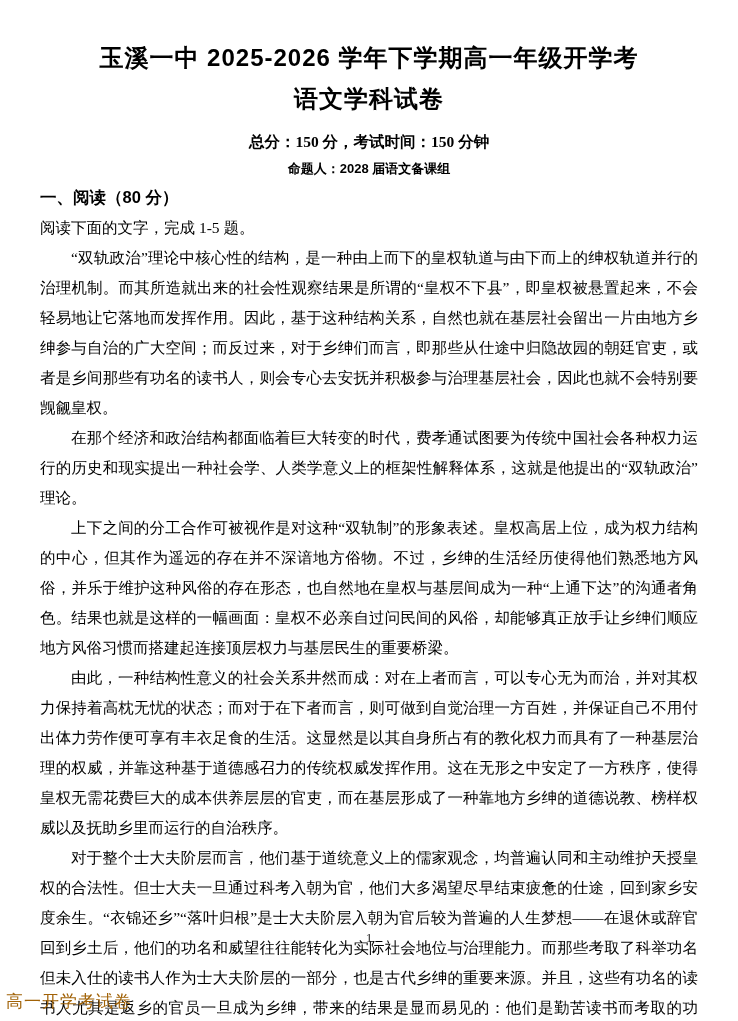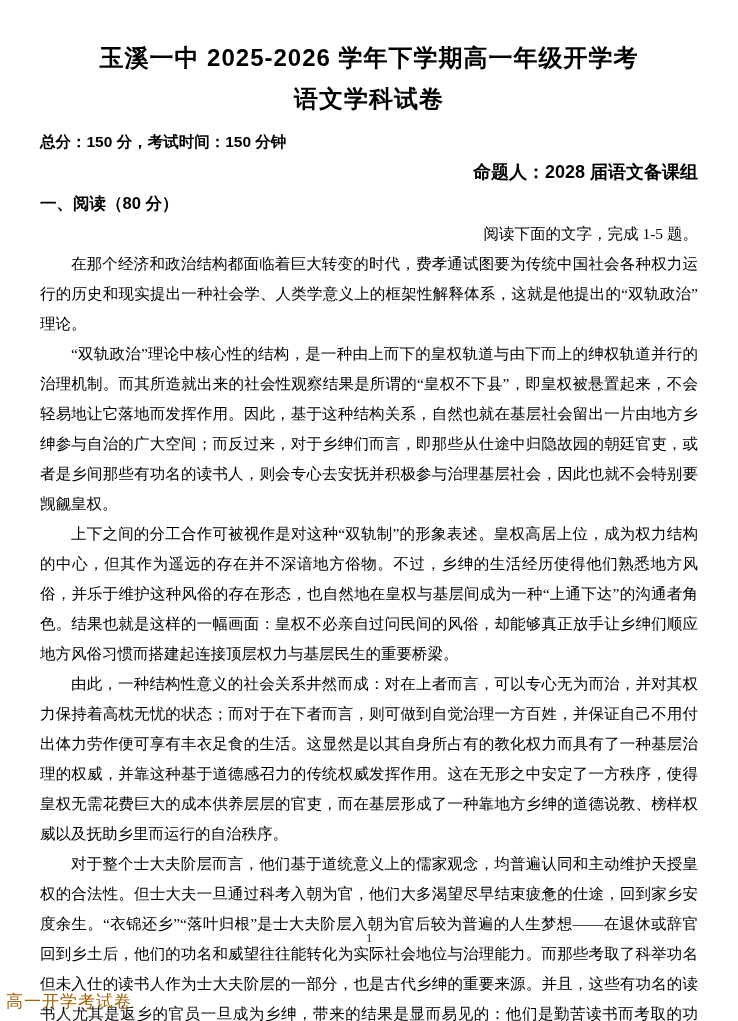--- a/index.html
+++ b/index.html
@@ -20,47 +20,47 @@
     text-align: center;
     font-family: "Liberation Sans", "DejaVu Sans", sans-serif;
     font-weight: bold;
     font-size: 24px;
     line-height: 1.2;
     letter-spacing: 1px;
   }
   .title-line2 { margin-top: 12px; text-align: center; }
   .exam-info {
     margin-top: 18px;
-    font-family: Liberation Sans, sans-serif;
+    text-align: center;
+    font-family: Liberation Serif, serif;
     font-weight: bold;
     font-size: 15.5px;
   }
   .author-line {
     margin-top: 7px;
-    text-align: right;
+    text-align: center;
     font-family: "Liberation Sans", "DejaVu Sans", sans-serif;
     font-weight: bold;
-    font-size: 18px;
+    font-size: 13px;
   }
   .section-head {
     margin-top: 9px;
     font-family: "Liberation Sans", "DejaVu Sans", sans-serif;
     font-weight: bold;
     font-size: 16.5px;
   }
   .subsection-head {
     margin-top: 11px;
     font-family: "Liberation Sans", "DejaVu Sans", sans-serif;
     font-weight: bold;
     font-size: 16.5px;
   }
   .instruction {
     margin-top: 9px;
     font-size: 15.5px;
-    text-align: right;
   }
   .article { margin-top: 4px; }
   .para {
     text-indent: 2em;
     text-align: justify;
     font-size: 15.5px;
     line-height: 30px;
   }
   .page-number {
     position: absolute;
@@ -93,22 +93,22 @@
     <div class="exam-info">总分：150 分，考试时间：150 分钟</div>
 
     <div class="author-line">命题人：2028 届语文备课组</div>
 
     <div class="section-head">一、阅读（80 分）</div>
 
 
     <div class="instruction">阅读下面的文字，完成 1-5 题。</div>
 
     <div class="article">
+      <p class="para">“双轨政治”理论中核心性的结构，是一种由上而下的皇权轨道与由下而上的绅权轨道并行的治理机制。而其所造就出来的社会性观察结果是所谓的“皇权不下县”，即皇权被悬置起来，不会轻易地让它落地而发挥作用。因此，基于这种结构关系，自然也就在基层社会留出一片由地方乡绅参与自治的广大空间；而反过来，对于乡绅们而言，即那些从仕途中归隐故园的朝廷官吏，或者是乡间那些有功名的读书人，则会专心去安抚并积极参与治理基层社会，因此也就不会特别要觊觎皇权。</p>
       <p class="para">在那个经济和政治结构都面临着巨大转变的时代，费孝通试图要为传统中国社会各种权力运行的历史和现实提出一种社会学、人类学意义上的框架性解释体系，这就是他提出的“双轨政治”理论。</p>
-      <p class="para">“双轨政治”理论中核心性的结构，是一种由上而下的皇权轨道与由下而上的绅权轨道并行的治理机制。而其所造就出来的社会性观察结果是所谓的“皇权不下县”，即皇权被悬置起来，不会轻易地让它落地而发挥作用。因此，基于这种结构关系，自然也就在基层社会留出一片由地方乡绅参与自治的广大空间；而反过来，对于乡绅们而言，即那些从仕途中归隐故园的朝廷官吏，或者是乡间那些有功名的读书人，则会专心去安抚并积极参与治理基层社会，因此也就不会特别要觊觎皇权。</p>
       <p class="para">上下之间的分工合作可被视作是对这种“双轨制”的形象表述。皇权高居上位，成为权力结构的中心，但其作为遥远的存在并不深谙地方俗物。不过，乡绅的生活经历使得他们熟悉地方风俗，并乐于维护这种风俗的存在形态，也自然地在皇权与基层间成为一种“上通下达”的沟通者角色。结果也就是这样的一幅画面：皇权不必亲自过问民间的风俗，却能够真正放手让乡绅们顺应地方风俗习惯而搭建起连接顶层权力与基层民生的重要桥梁。</p>
       <p class="para">由此，一种结构性意义的社会关系井然而成：对在上者而言，可以专心无为而治，并对其权力保持着高枕无忧的状态；而对于在下者而言，则可做到自觉治理一方百姓，并保证自己不用付出体力劳作便可享有丰衣足食的生活。这显然是以其自身所占有的教化权力而具有了一种基层治理的权威，并靠这种基于道德感召力的传统权威发挥作用。这在无形之中安定了一方秩序，使得皇权无需花费巨大的成本供养层层的官吏，而在基层形成了一种靠地方乡绅的道德说教、榜样权威以及抚助乡里而运行的自治秩序。</p>
       <p class="para">对于整个士大夫阶层而言，他们基于道统意义上的儒家观念，均普遍认同和主动维护天授皇权的合法性。但士大夫一旦通过科考入朝为官，他们大多渴望尽早结束疲惫的仕途，回到家乡安度余生。“衣锦还乡”“落叶归根”是士大夫阶层入朝为官后较为普遍的人生梦想——在退休或辞官回到乡土后，他们的功名和威望往往能转化为实际社会地位与治理能力。而那些考取了科举功名但未入仕的读书人作为士大夫阶层的一部分，也是古代乡绅的重要来源。并且，这些有功名的读书人尤其是返乡的官员一旦成为乡绅，带来的结果是显而易见的：他们是勤苦读书而考取的功名，因此掌握了上层文化精英社会中的</p>
     </div>
 
   </div>
 
   <div class="page-number">1</div>
 
   <div class="watermark">高一开学考试卷</div>

